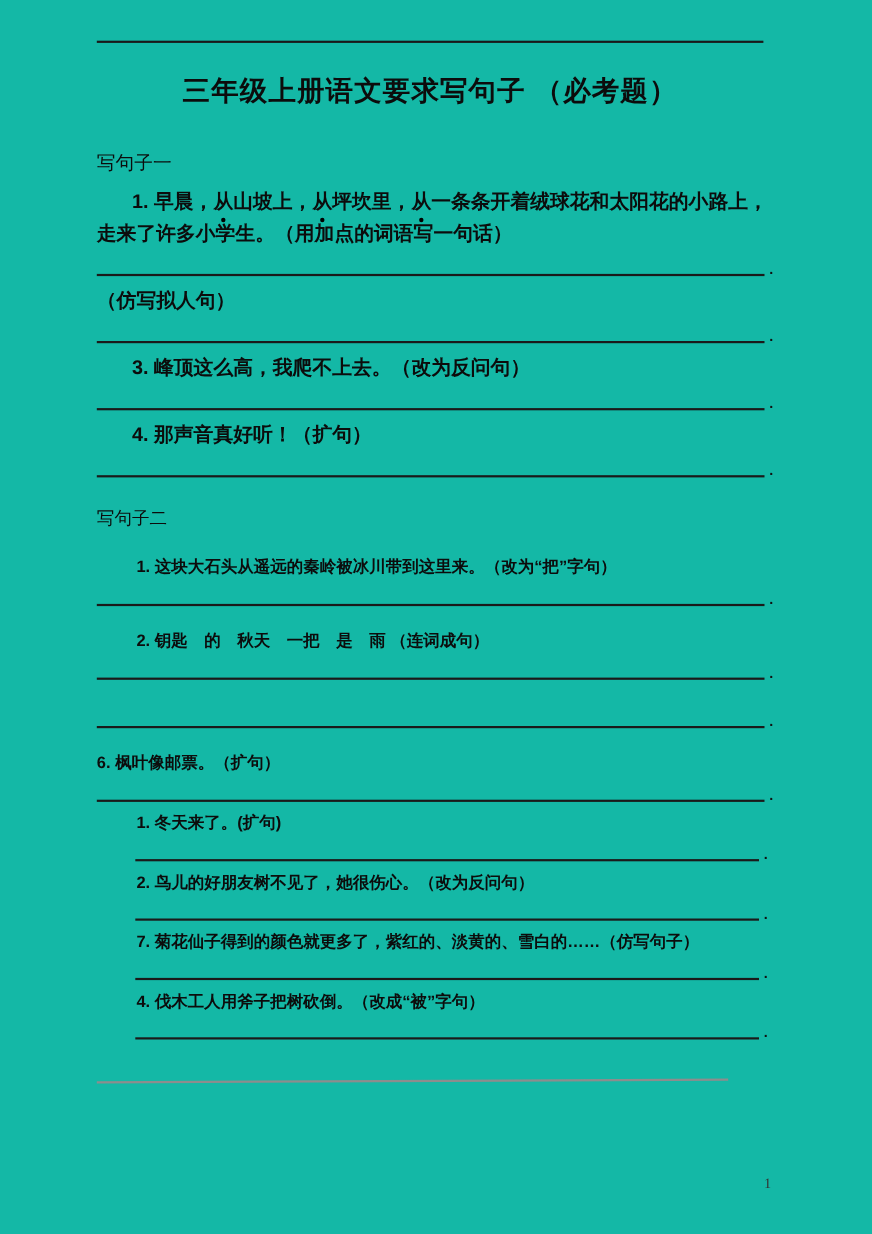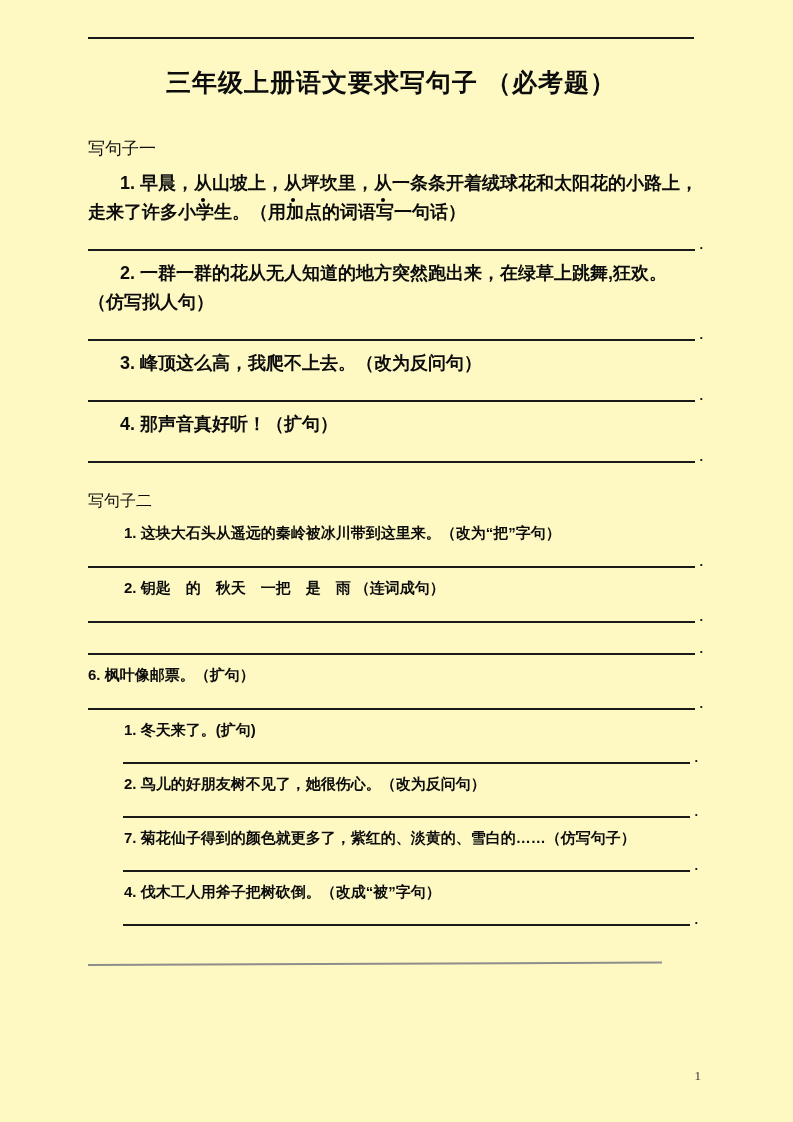--- a/index.html
+++ b/index.html
@@ -1,21 +1,21 @@
 <!DOCTYPE html>
 <html><head>
 <meta charset="utf-8">
 <style>
   html,body{margin:0;padding:0;background:#ffffff;}
   .page{
     position:relative;
     width:793px;height:1122px;
     box-sizing:border-box;
     padding:0 92px 0 88px;
-    background:#fef9c3;
+    background:#14b8a6;
     font-family:"Liberation Sans", sans-serif;
     color:#0c0c0c;
     overflow:hidden;
   }
   .top-rule{margin-top:37px;width:606px;height:2px;background:#191919;}
   .title{
     margin-top:27px;width:606px;
     text-align:center;font-size:25px;font-weight:700;
     letter-spacing:1px;white-space:nowrap;
   }
@@ -23,21 +23,21 @@
   .sec-1 .sec-heading{margin-top:38px;font-size:17px;}
   .sec-2 .sec-heading{margin-top:26px;font-size:16px;}
   .sec-3 .sec-heading{margin-top:38px;font-size:16px;}
 
   .item .line{white-space:nowrap;font-weight:700;}
   .sec-1 .line{font-size:18px;line-height:29px;}
   .sec-2 .line{font-size:15px;line-height:23px;}
   .sec-3 .line{font-size:15px;line-height:24px;}
 
   .sec-1 .item{margin-top:8px;}
-  .sec-2 .item{margin-top:8px;}
+  .sec-2 .item{margin-top:20px;}
   .sec-3 .item{margin-top:8px;}
 
   .sec-1 .line.indent{padding-left:32px;}
   .sec-2 .line.indent{padding-left:36px;}
   .sec-3 .line.indent{padding-left:36px;}
 
   .blank{position:relative;border-bottom:2px solid #1a1a1a;}
   .sec-1 .blank{height:22px;width:607px;}
   .sec-2 .blank{height:22px;width:607px;}
   .sec-3 .blank{height:20px;width:567px;margin-left:35px;}
@@ -73,21 +73,20 @@
       <section class="sec sec-1">
         <div class="sec-heading">写句子一</div>
         <div class="item">
           <div class="line indent"><span class="">1. 早晨，</span><span class="em">从</span><span class="">山坡上，</span><span class="em">从</span><span class="">坪坎里，</span><span class="em">从</span><span class="">一条条开着绒球花和太阳花的小路上，</span></div>
           <div class="line"><span class="">走来了许多小学生。（用加点的词语写一句话）</span></div>
           <div class="blank">
             <span class="blank-dot">.</span>
           </div>
         </div>
         <div class="item">
-          <div class="line indent"><span class="">2. 一群一群的花从无人知道的地方突然跑出来，在绿草上跳舞,狂欢。</span></div>
           <div class="line"><span class="">（仿写拟人句）</span></div>
           <div class="blank">
             <span class="blank-dot">.</span>
           </div>
         </div>
         <div class="item">
           <div class="line indent"><span class="">3. 峰顶这么高，我爬不上去。（改为反问句）</span></div>
           <div class="blank">
             <span class="blank-dot">.</span>
           </div>

